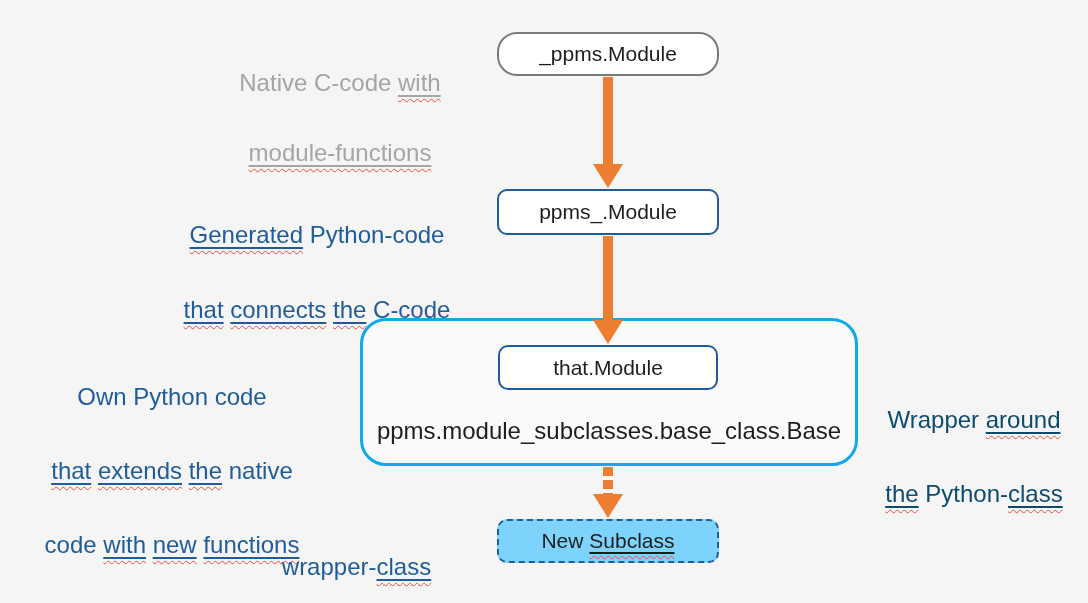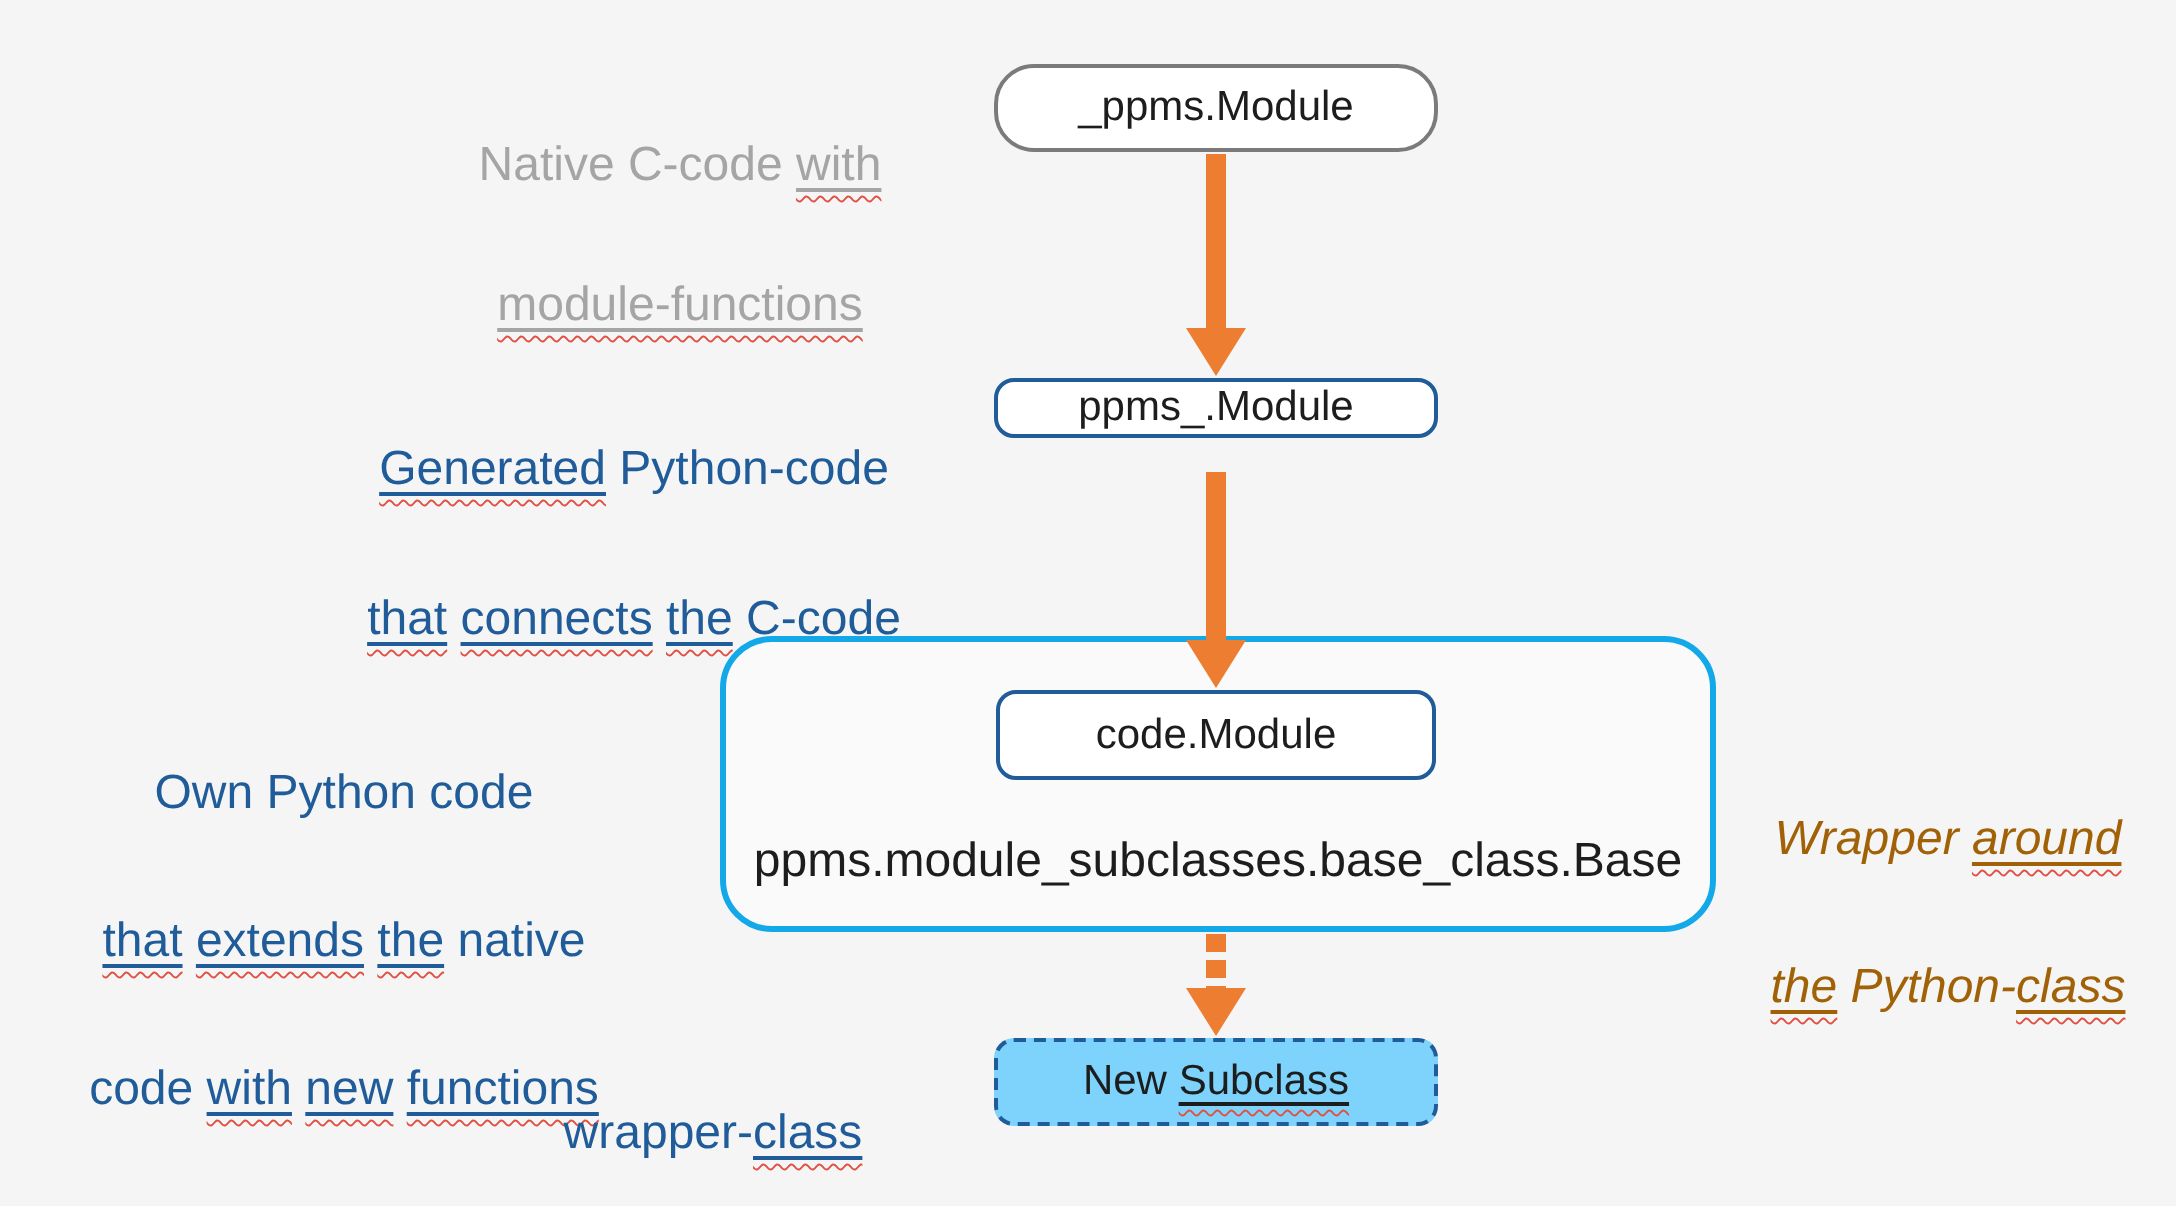--- a/index.html
+++ b/index.html
@@ -22,21 +22,21 @@
     border:3px solid #13A8E8;border-radius:26px;background:#FAFAFA;
   }
   .basetext{
     position:absolute;left:0;right:0;top:96px;text-align:center;
     font-size:24px;color:#1d1d1d;white-space:nowrap;
   }
   .ann{position:absolute;z-index:3;font-size:24px;text-align:center;}
   .ann .tline{display:block;margin-top:40px;}
   .gray-text{color:#A5A5A5;}
   .blue-text{color:#1F5C99;}
-  .cyan-text{color:#a16207;font-style:italic;}
+  .cyan-text{color:#0c4a6e;}
   .squig{
     text-decoration-line:underline;text-decoration-style:wavy;
     text-decoration-color:#E25043;text-decoration-thickness:1.2px;
     text-underline-offset:7px;
   }
   .squig .sol{
     text-decoration-line:underline;text-decoration-style:solid;
     text-decoration-color:currentColor;text-decoration-thickness:1.5px;
     text-underline-offset:3.5px;
   }
@@ -65,26 +65,26 @@
     <g>
       <line x1="608" y1="467" x2="608" y2="496" stroke="#ED7D31" stroke-width="10" stroke-dasharray="9 4"></line>
       <polygon points="593,494 623,494 608,518" fill="#ED7D31"></polygon>
     </g>
   </svg>
 
   <div class="node gray" style="left:497px;top:32px;width:222px;height:44px;">
     <span>_ppms.Module</span>
   </div>
 
-  <div class="node blue" style="left:497px;top:189px;width:222px;height:30px;">
+  <div class="node blue" style="left:497px;top:189px;width:222px;height:46px;">
     <span>ppms_.Module</span>
   </div>
 
   <div class="node blue" style="left:498px;top:345px;width:220px;height:45px;">
-    <span>code.Module</span>
+    <span>that.Module</span>
   </div>
 
   <div class="node dashed" style="left:497px;top:519px;width:222px;height:44px;">
     <span>New <span class="squig"><span class="sol">Subclass</span></span></span>
   </div>
 
   <div class="ann gray-text lh30" style="left:198px;top:28px;width:284px;">
       <div class="tline">Native C-code <span class="squig"><span class="sol">with</span></span></div>
       <div class="tline"><span class="squig"><span class="sol">module-functions</span></span></div>
     </div>

